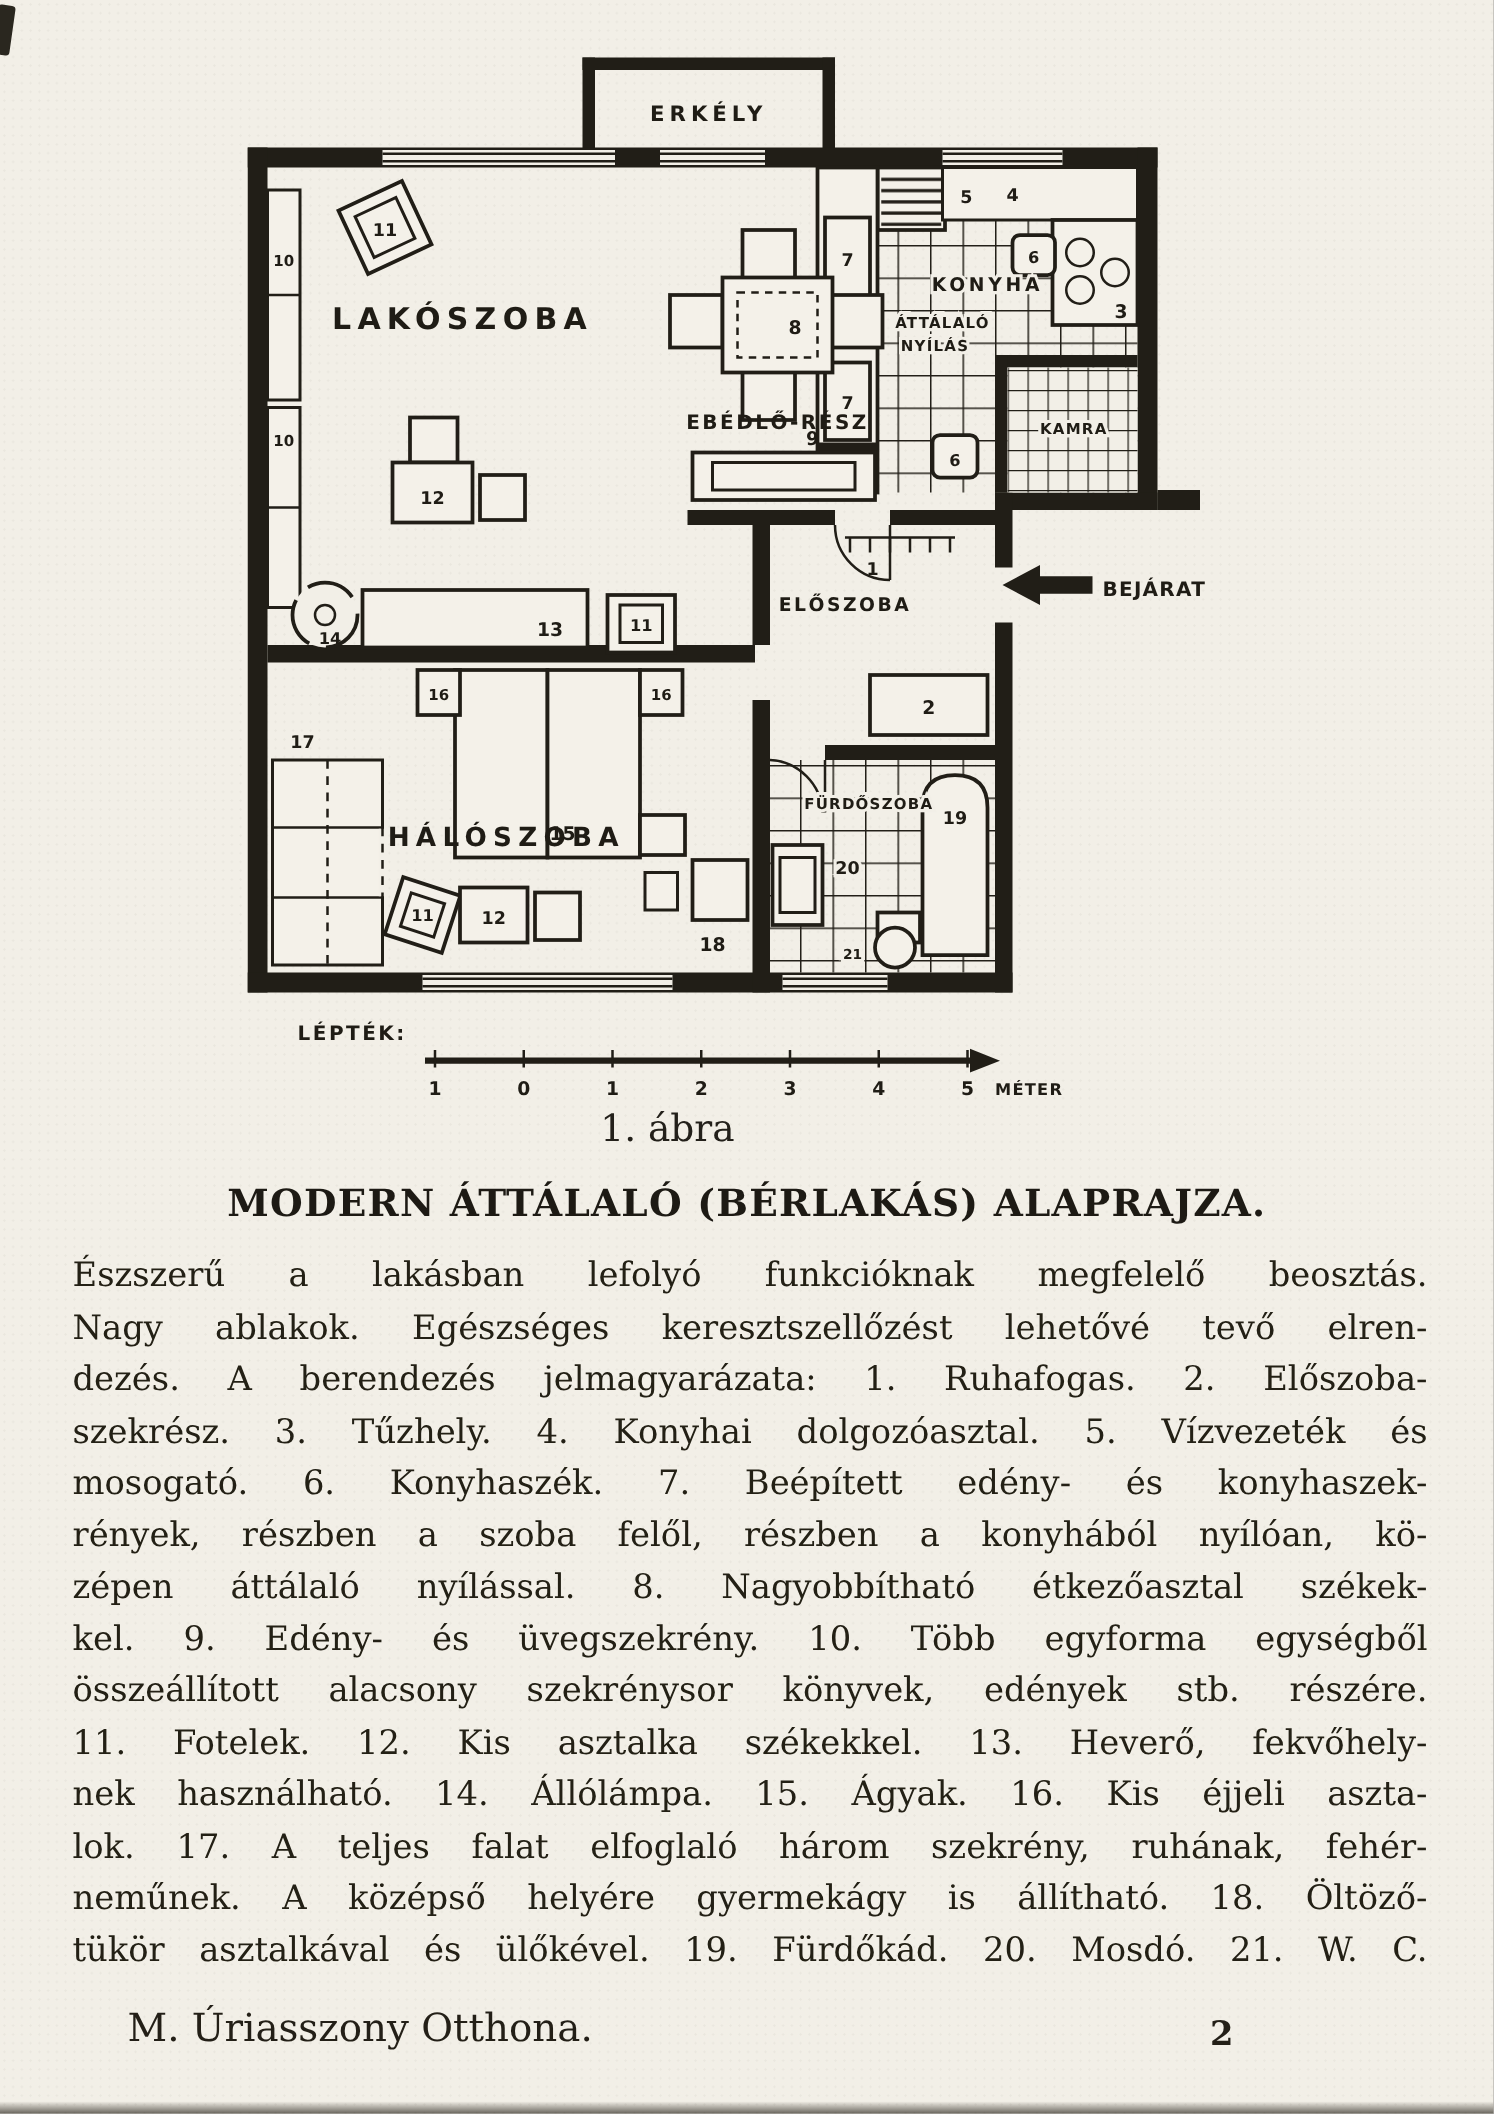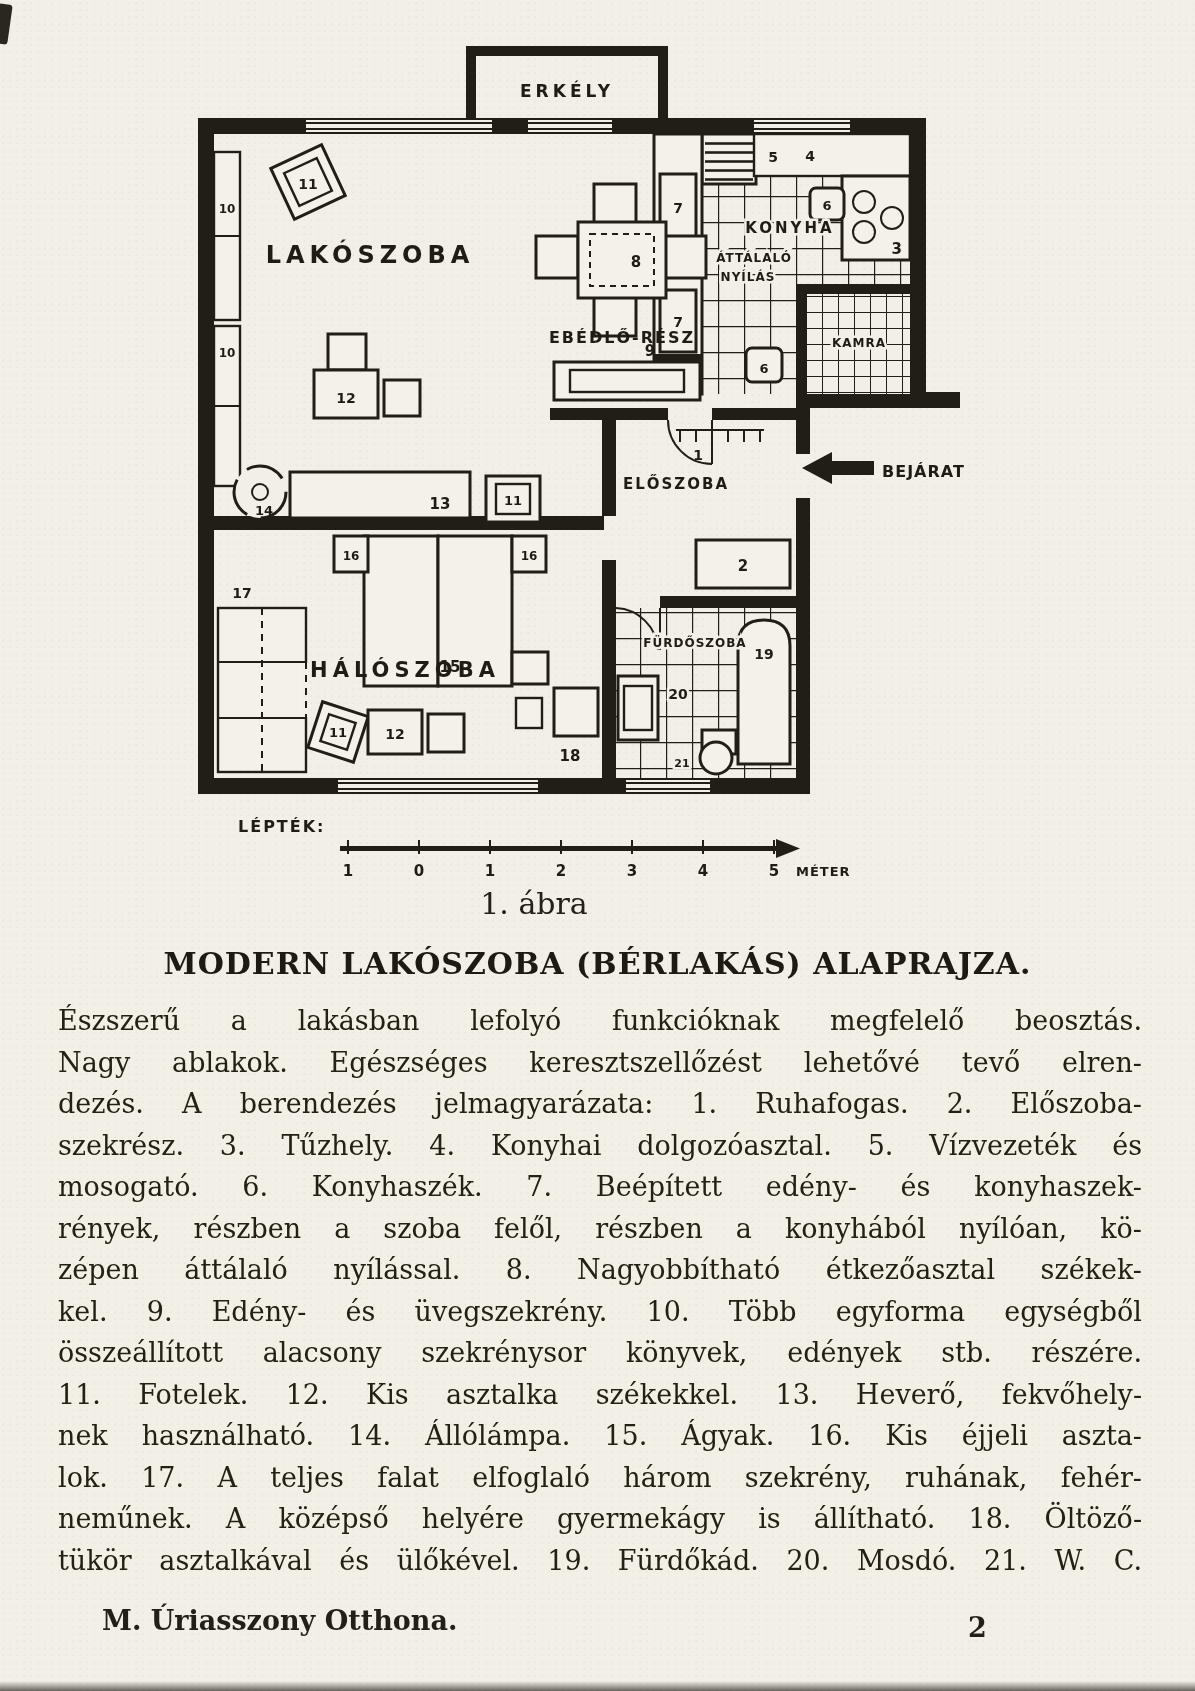--- a/index.html
+++ b/index.html
@@ -36,21 +36,21 @@
   }
   .bodytext{
     position:absolute;left:58px;top:1000px;width:1084px;
     font-size:27px;line-height:41.5px;
     white-space:pre-line;
     text-align:justify;text-align-last:justify;
     color:#232015;
   }
   .footer-left{
     position:absolute;left:102px;top:1605px;
-    font-weight:bold;font-size:27px;color:#231f17;
+    font-weight:normal;font-size:31px;color:#231f17;
   }
   .footer-page{
     position:absolute;left:968px;top:1612px;
     font-weight:bold;font-size:27px;color:#231f17;
   }
   
   svg .wall{fill:#211e17;stroke:none;}
   svg .furn{fill:#f4f1e9;stroke:#211e17;stroke-width:3;}
   svg .furn2{fill:#f4f1e9;stroke:#211e17;stroke-width:2.4;}
   svg .thin{fill:none;stroke:#211e17;stroke-width:2;}
@@ -288,21 +288,21 @@
         <text x="140" y="697" font-size="13" text-anchor="middle" class="mk">11</text>
         <text x="197" y="699" font-size="14" text-anchor="middle" class="mk">12</text>
         <text x="372" y="721" font-size="15" text-anchor="middle" class="mk">18</text>
         <text x="566" y="619" font-size="14" text-anchor="middle" class="mk">19</text>
         <text x="480" y="659" font-size="14" text-anchor="middle" class="mk halo">20</text>
         <text x="484" y="727" font-size="11" text-anchor="middle" class="mk halo">21</text>
       </g>
   </svg>
 
   <div class="caption">1. ábra</div>
-  <div class="title">MODERN LAKÓSZOBA (BÉRLAKÁS) ALAPRAJZA.</div>
+  <div class="title">MODERN ÁTTÁLALÓ (BÉRLAKÁS) ALAPRAJZA.</div>
   <div class="bodytext">Észszerű a lakásban lefolyó funkcióknak megfelelő beosztás.
 Nagy ablakok. Egészséges keresztszellőzést lehetővé tevő elren-
 dezés. A berendezés jelmagyarázata: 1. Ruhafogas. 2. Előszoba-
 szekrész. 3. Tűzhely. 4. Konyhai dolgozóasztal. 5. Vízvezeték és
 mosogató. 6. Konyhaszék. 7. Beépített edény- és konyhaszek-
 rények, részben a szoba felől, részben a konyhából nyílóan, kö-
 zépen áttálaló nyílással. 8. Nagyobbítható étkezőasztal székek-
 kel. 9. Edény- és üvegszekrény. 10. Több egyforma egységből
 összeállított alacsony szekrénysor könyvek, edények stb. részére.
 11. Fotelek. 12. Kis asztalka székekkel. 13. Heverő, fekvőhely-

